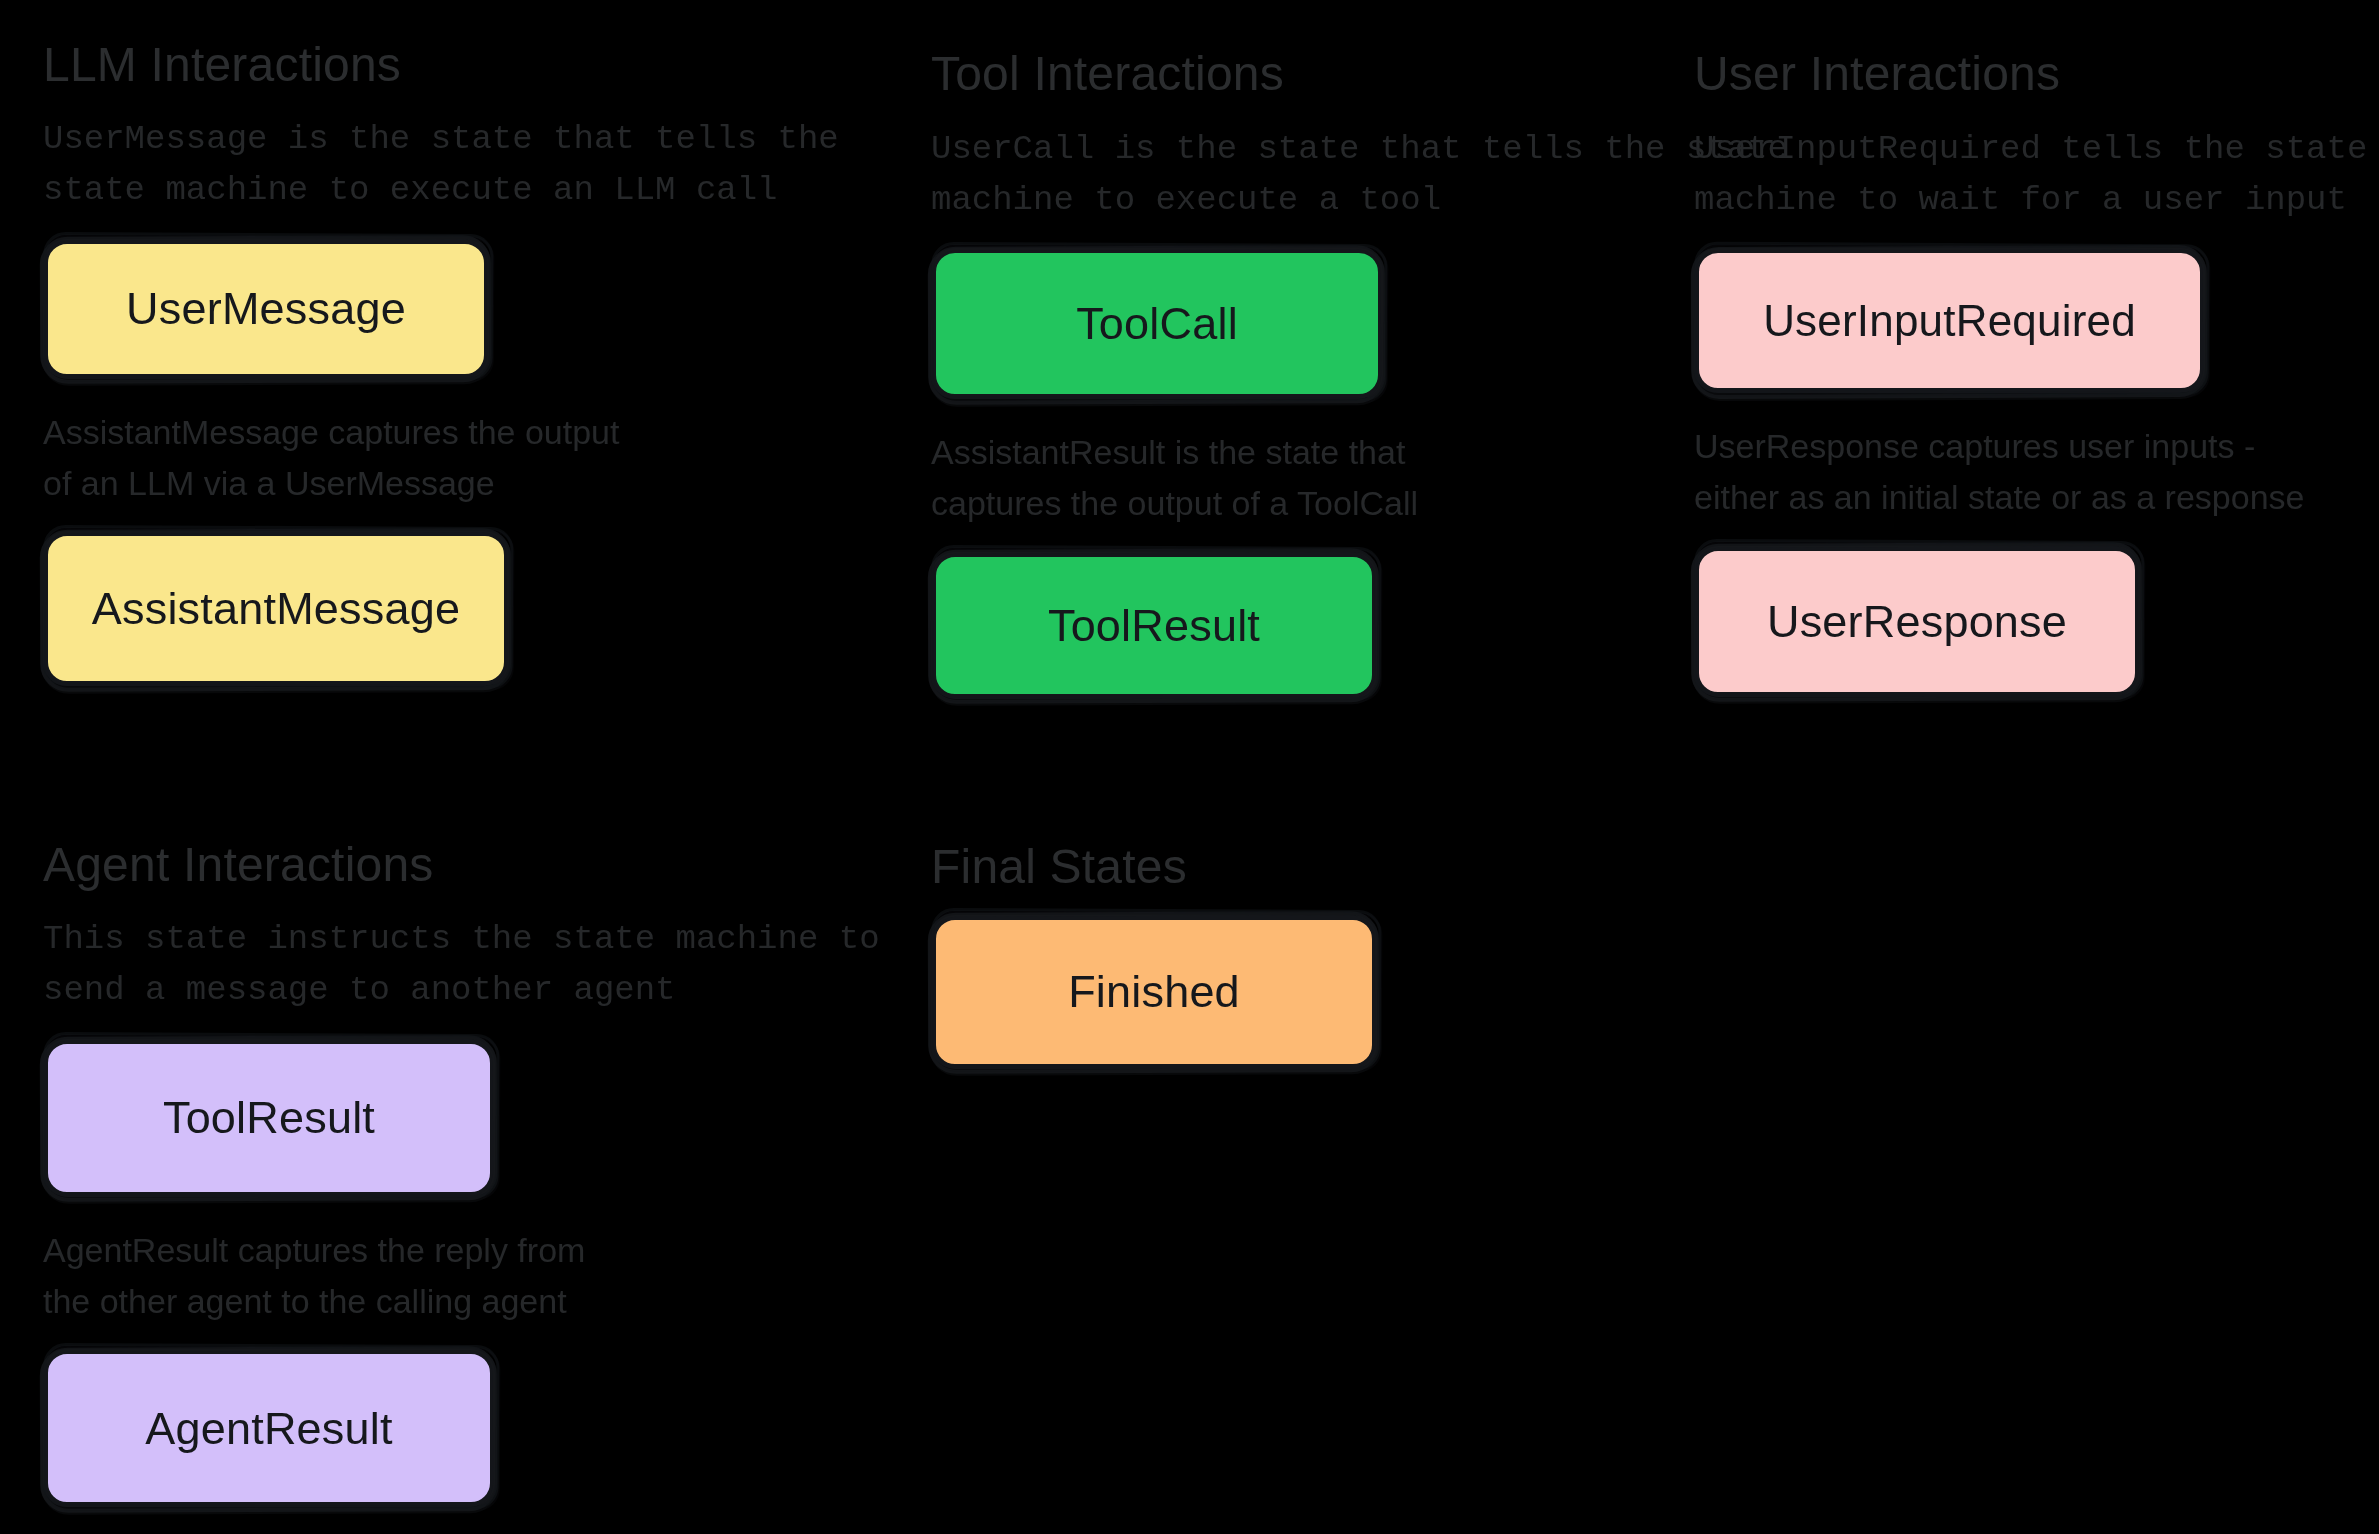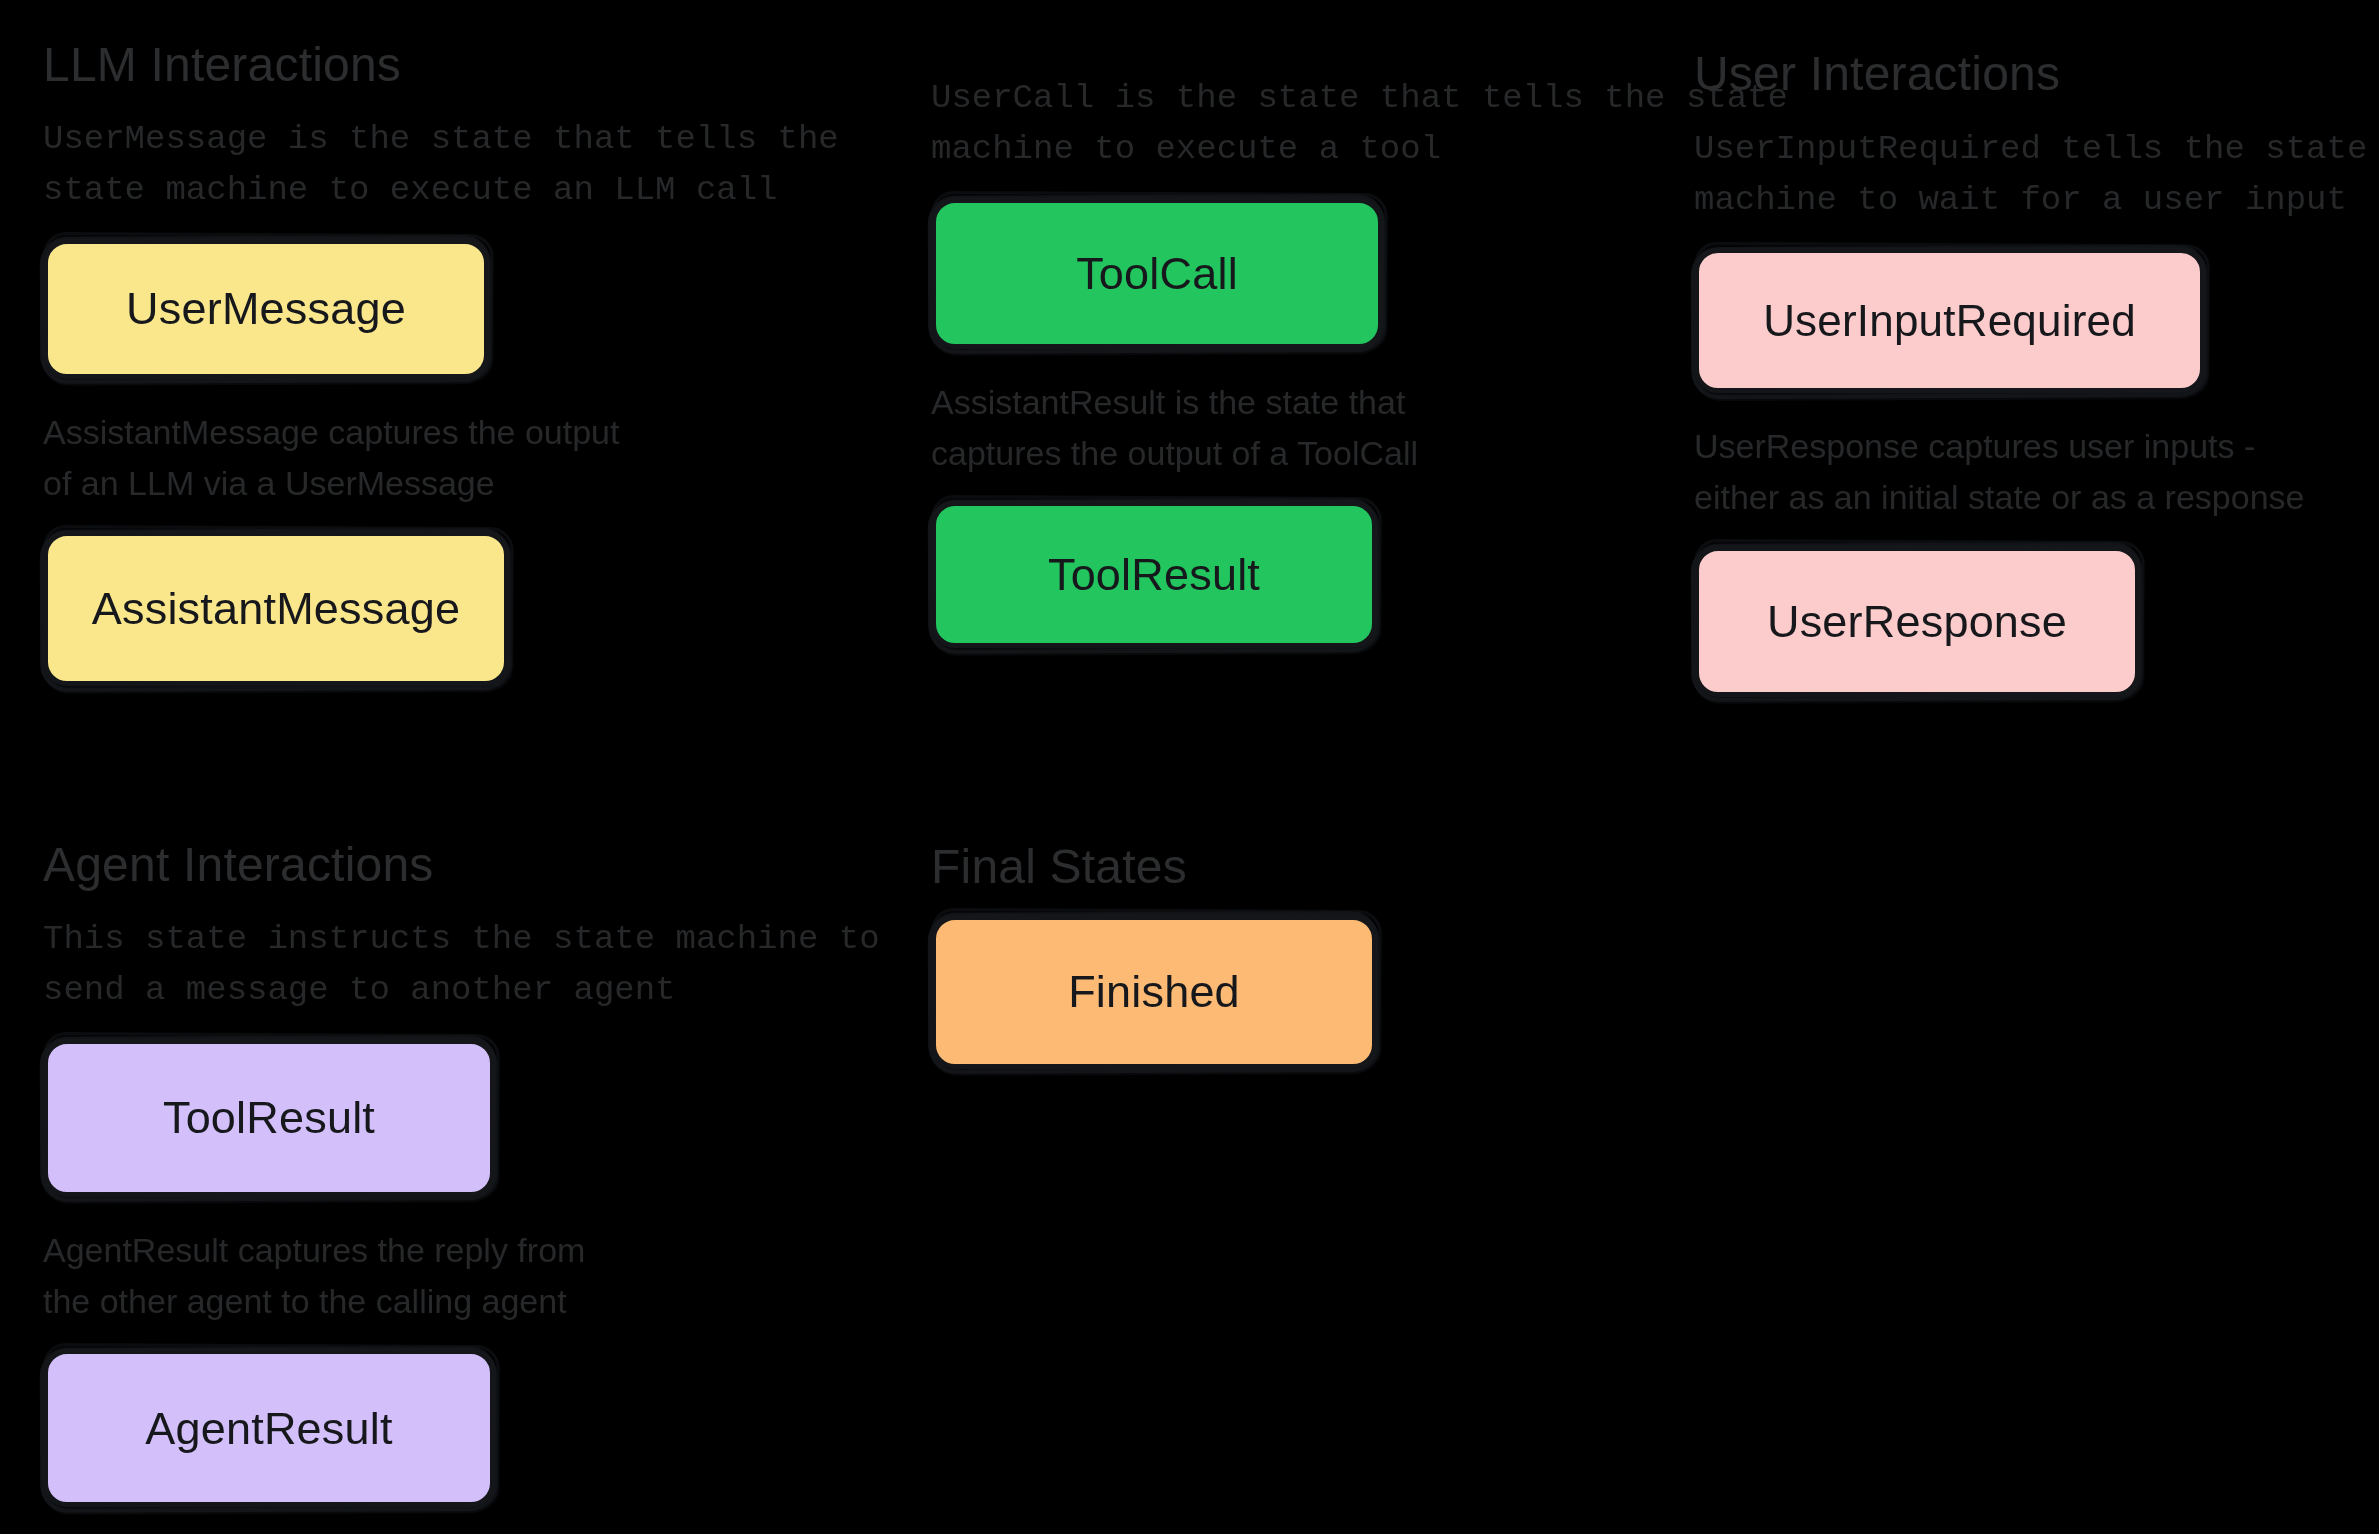--- a/index.html
+++ b/index.html
@@ -151,20 +151,21 @@
 of an LLM via a UserMessage</div>
 
     <div class="node-slot">
       <div class="node fill-yellow" id="node-assistantmessage">
         <span class="node-label">AssistantMessage</span>
       </div>
     </div>
   </div>
 
   <div class="group" id="grp-tool">
+    <div class="group-title">Tool Interactions</div>
 
     <div class="note note-1">UserCall is the state that tells the state
 machine to execute a tool</div>
 
     <div class="node-slot">
       <div class="node fill-blue" id="node-toolcall">
         <span class="node-label">ToolCall</span>
       </div>
     </div>
 

